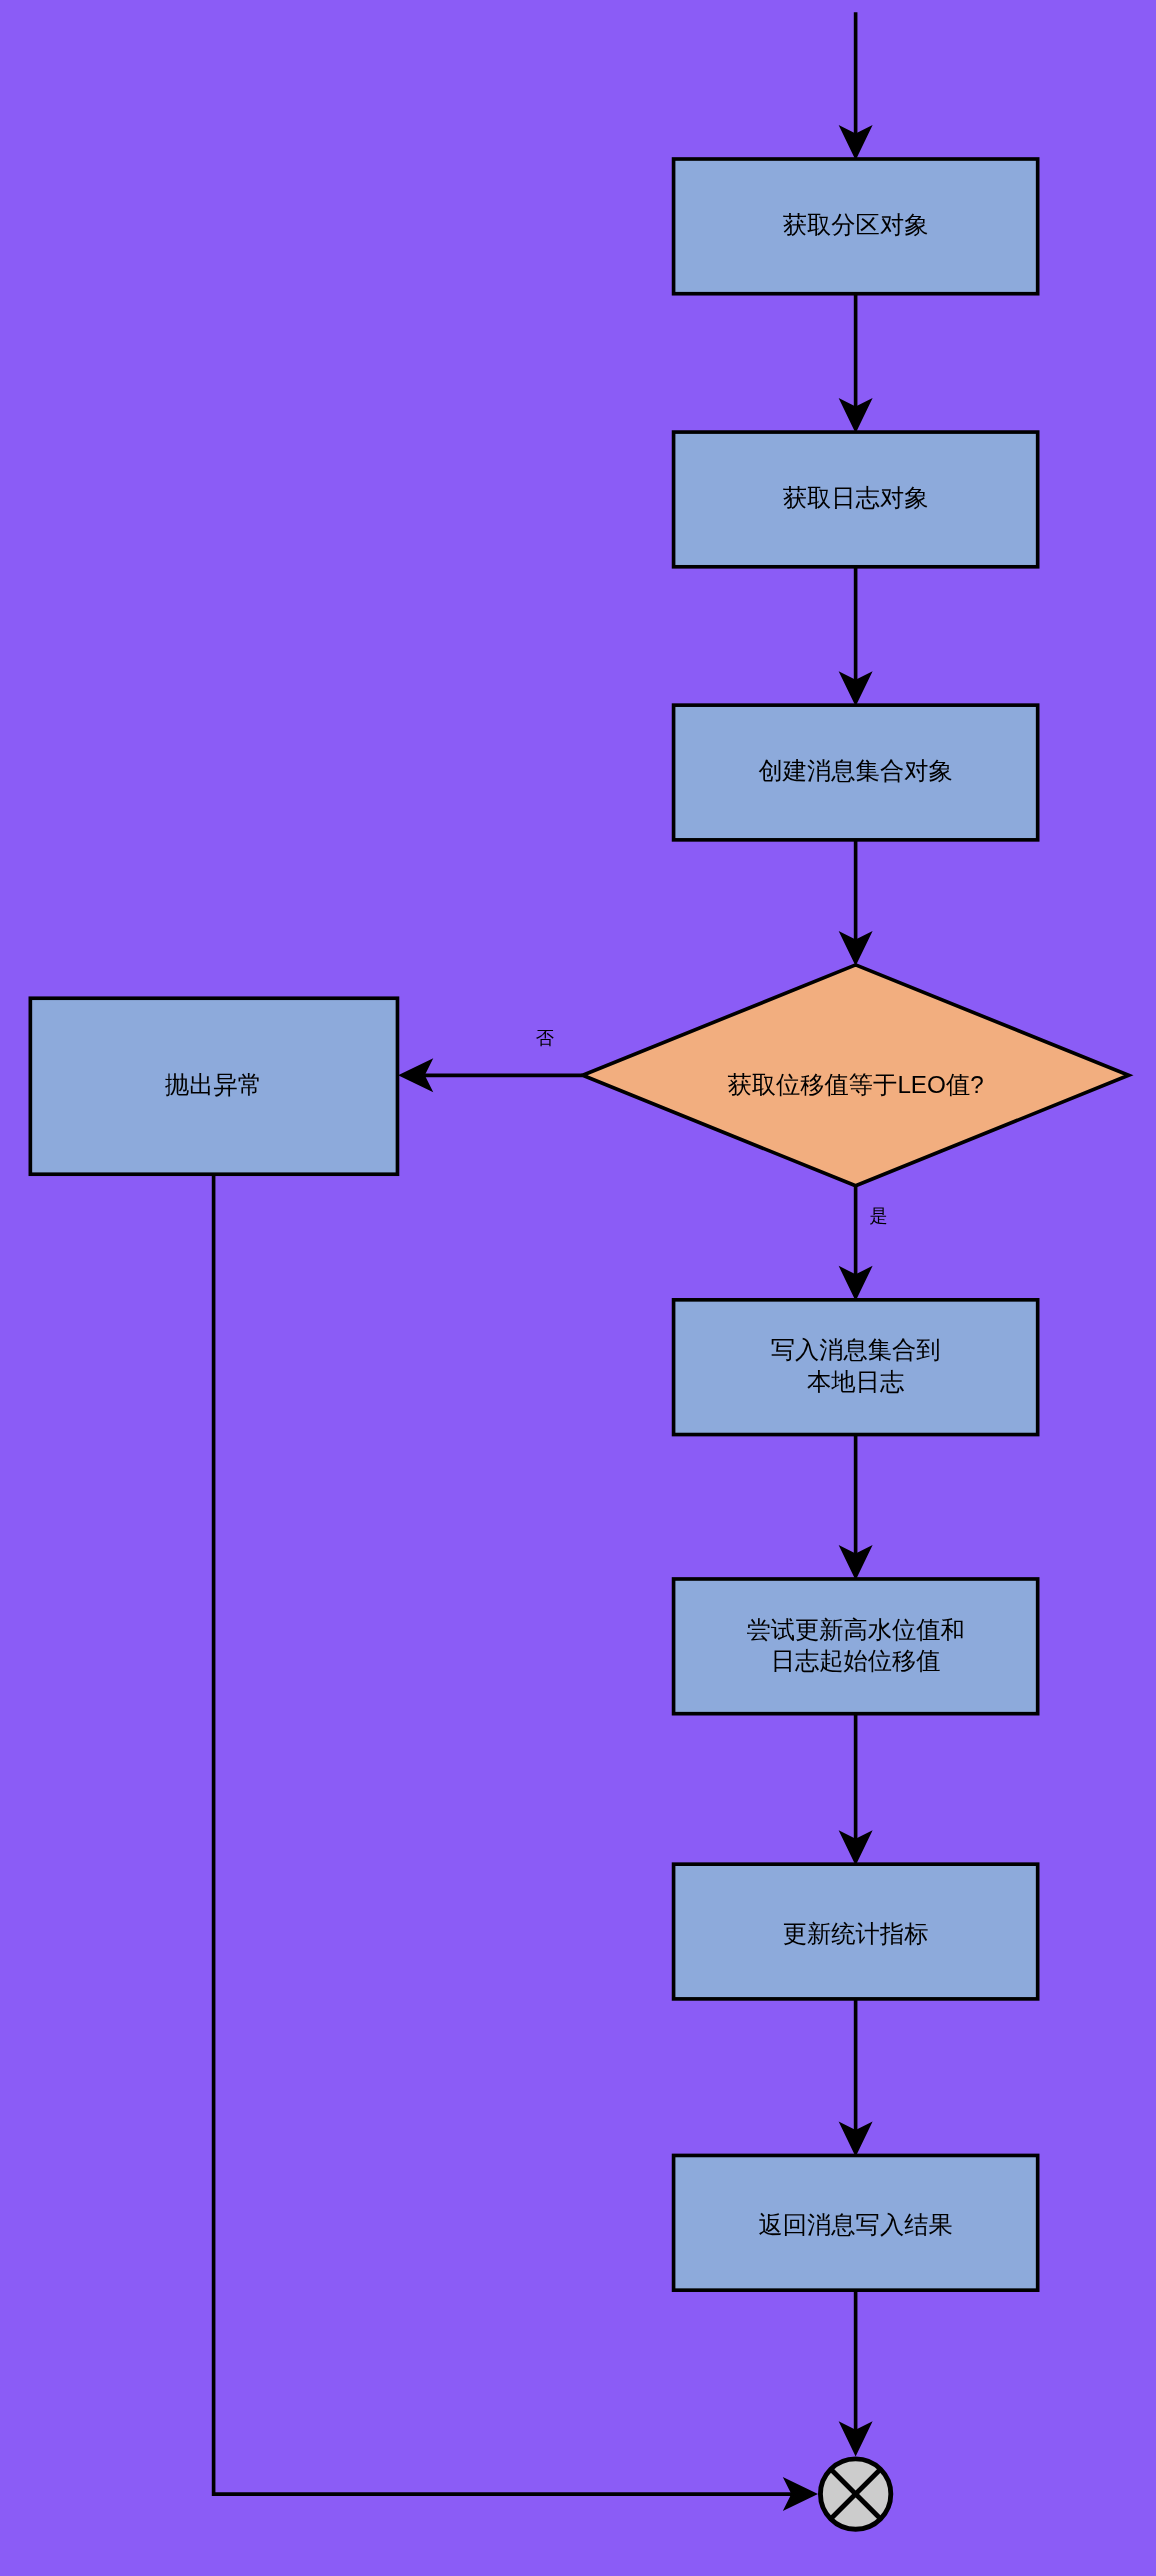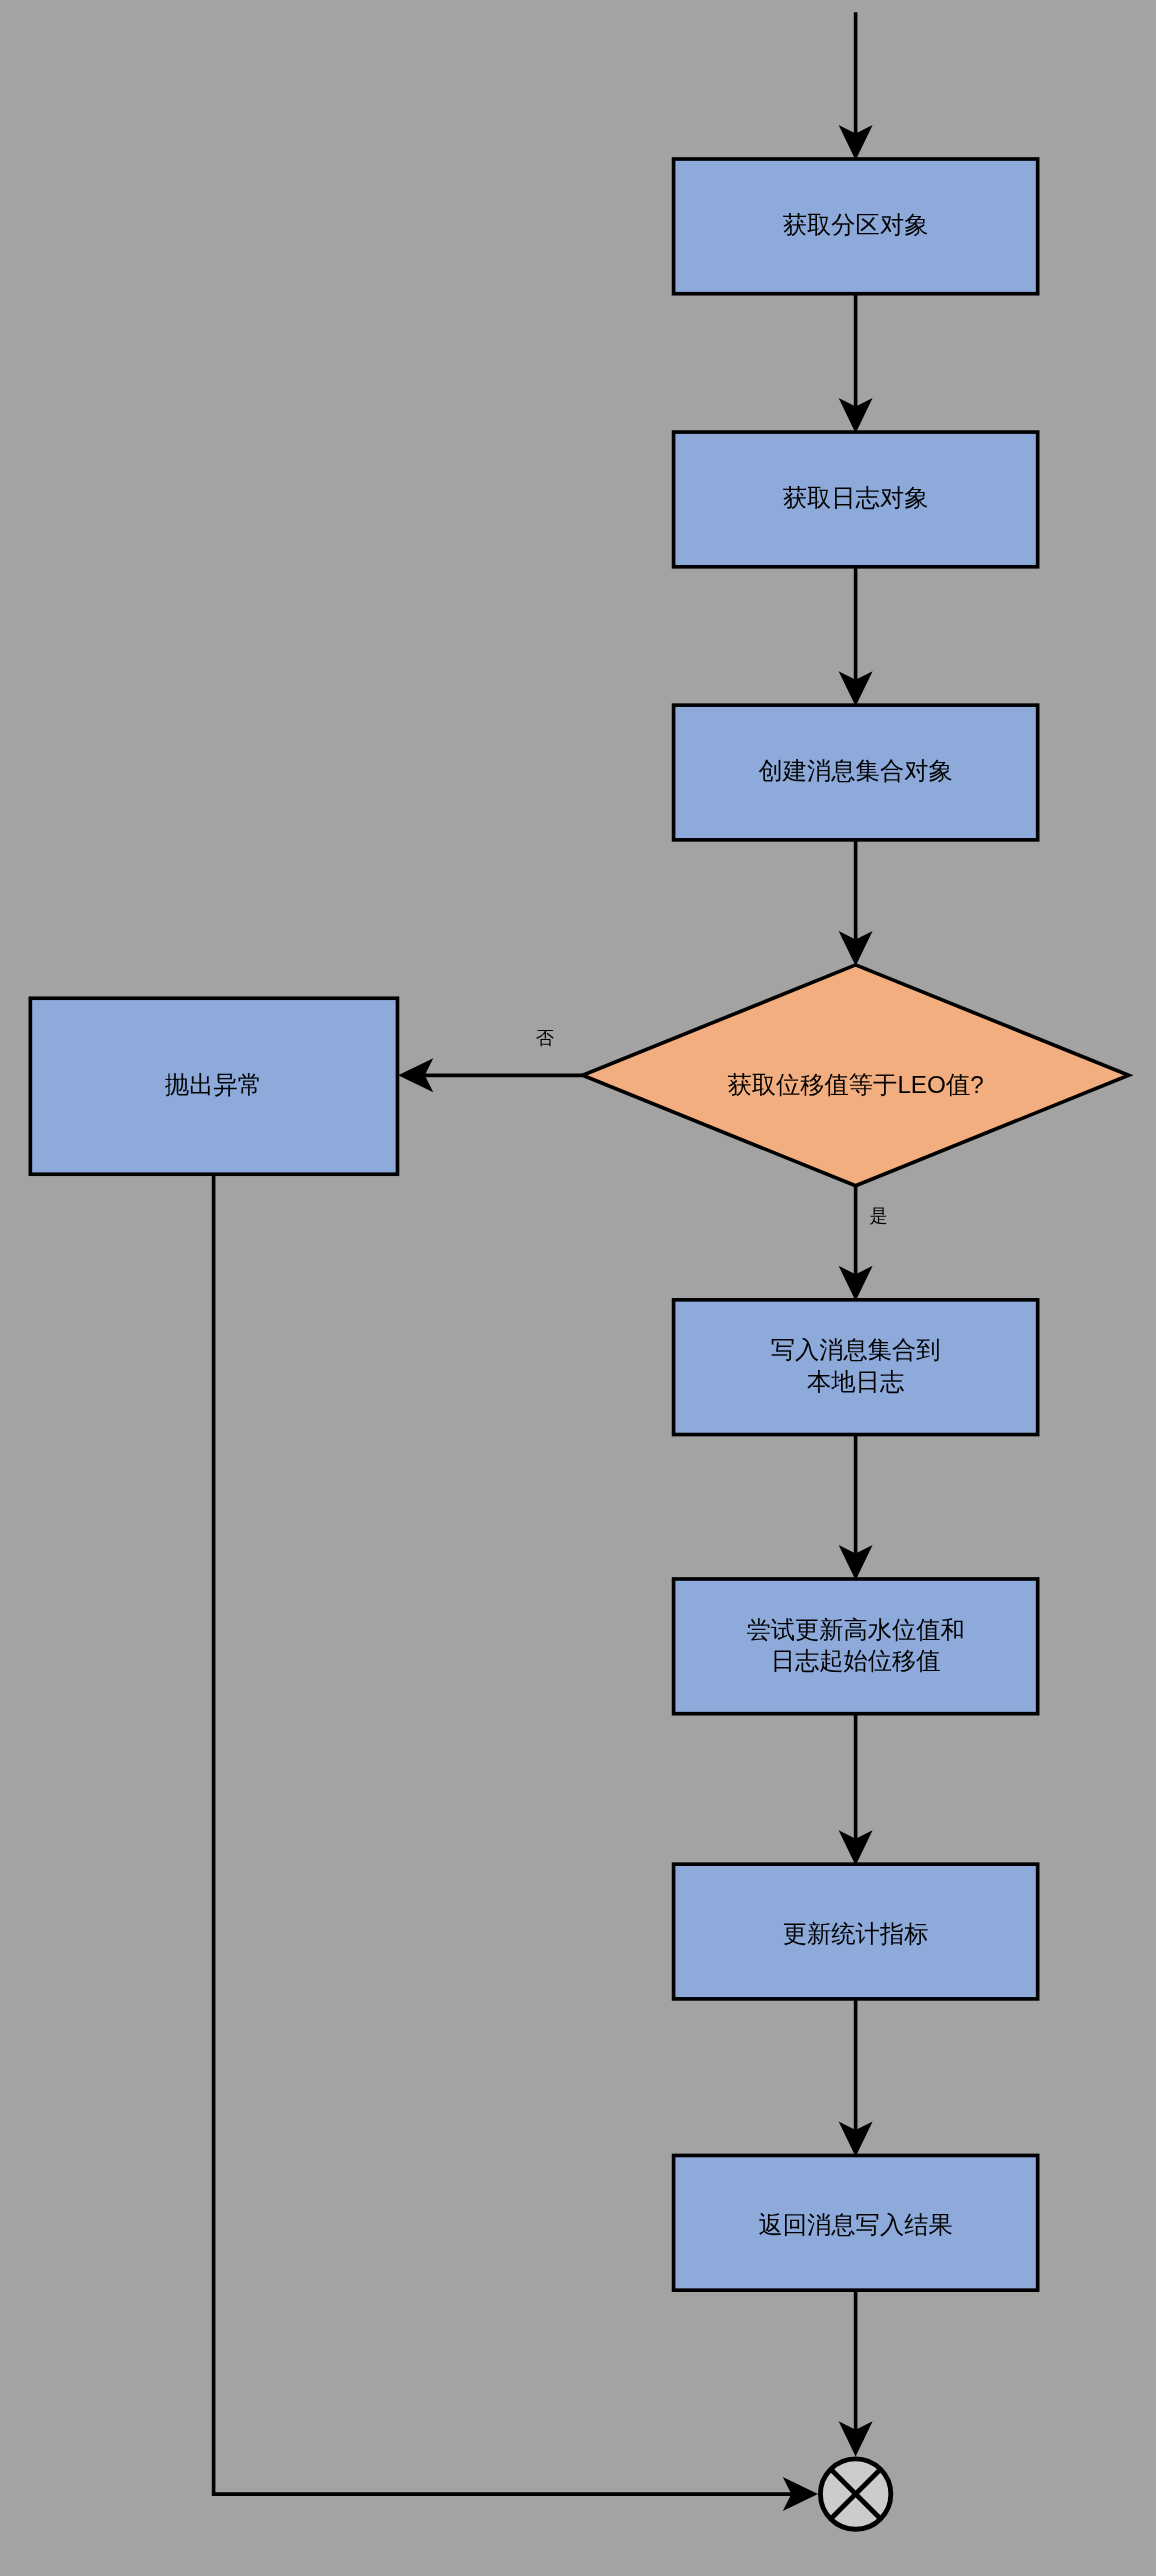--- a/index.html
+++ b/index.html
@@ -4,21 +4,21 @@
 <style>
   html,body{margin:0;padding:0;background:#ffffff;}
   body{
     font-family:"Liberation Sans","DejaVu Sans",sans-serif;
     -webkit-font-smoothing:antialiased;
   }
   #canvas{
     position:relative;
     width:1156px;
     height:2576px;
-    background:#a3a3a3;
+    background:#8b5cf6;
     overflow:hidden;
   }
   svg#flow{
     position:absolute;
     left:0; top:0;
     width:1156px;
     height:2576px;
     display:block;
   }
   .node-text{

